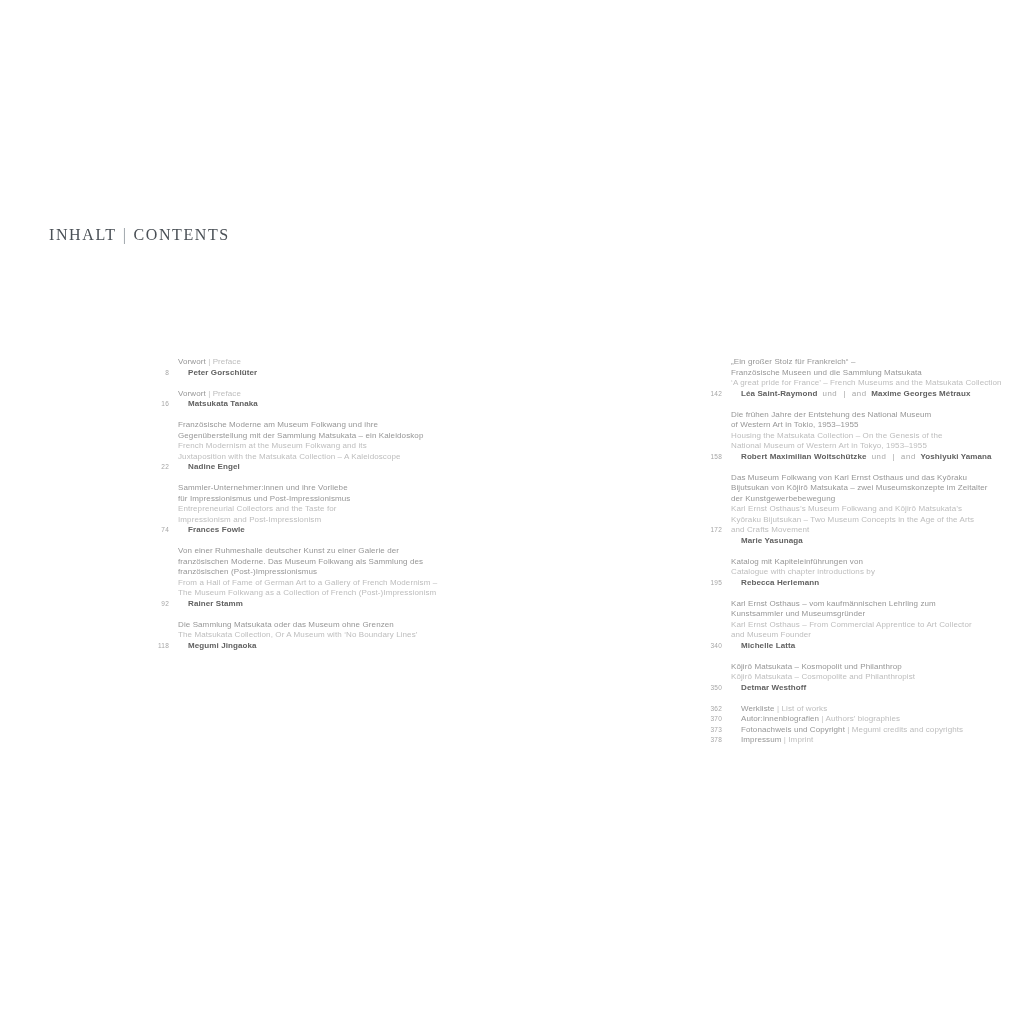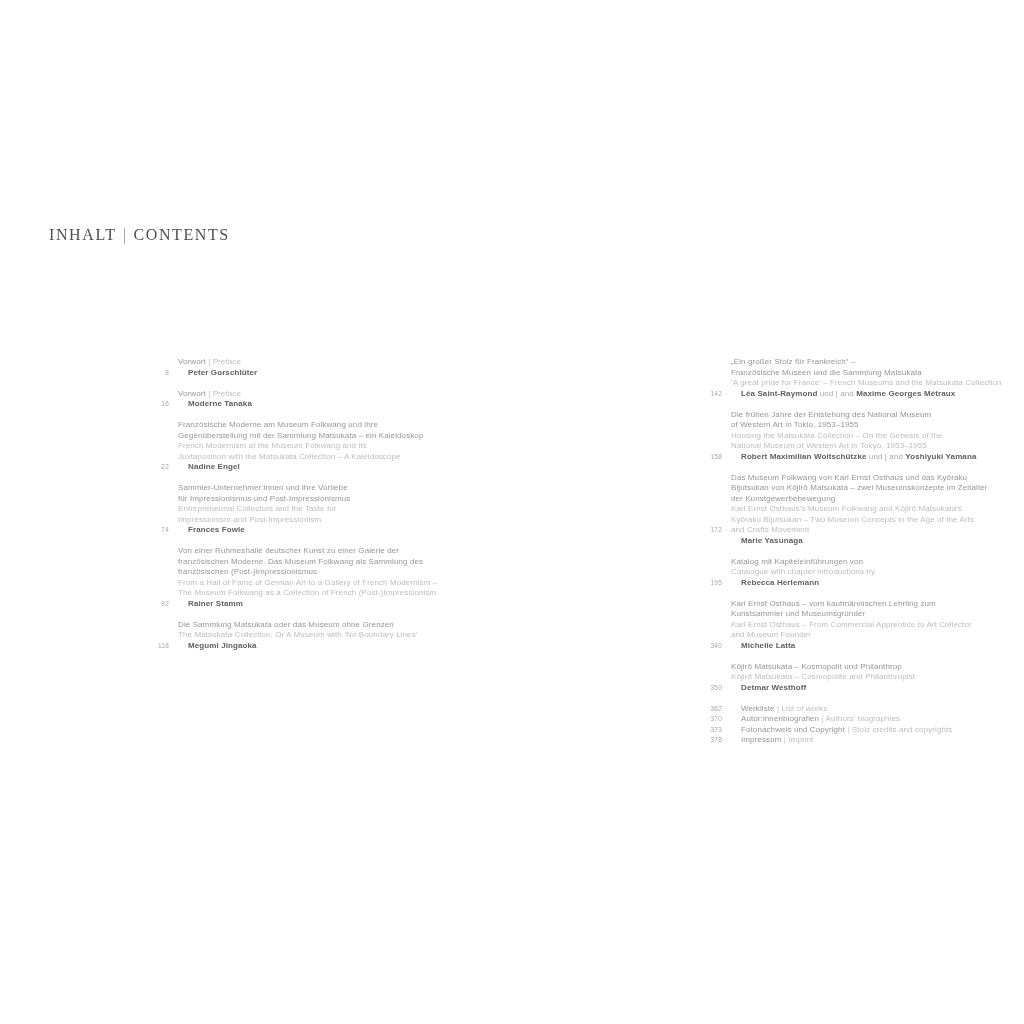--- a/index.html
+++ b/index.html
@@ -69,20 +69,21 @@
     white-space: nowrap;
   }
   .author .name {
     color: #616161;
     font-weight: bold;
     margin-top: 48px;
   }
   .author .joiner {
     color: #a9a9a9;
     font-weight: normal;
+    font-family: Liberation Mono, monospace;
   }
   .backmatter { margin-top: 10.5px; }
   .bm-row { margin-bottom: 0; }
   .bm-row .entry-body { margin-left: 32px; }
 </style>
 </head>
 <body>
 
 <div class="page">
 
@@ -95,21 +96,21 @@
         <div class="pagenum">8</div>
         <div class="entry-body">
           <div class="line"><span class="de">Vorwort</span><span class="sep"> | </span><span class="en">Preface</span></div>
           <div class="author"><span class="name">Peter Gorschlüter</span></div>
         </div>
       </div>
       <div class="entry">
         <div class="pagenum">16</div>
         <div class="entry-body">
           <div class="line"><span class="de">Vorwort</span><span class="sep"> | </span><span class="en">Preface</span></div>
-          <div class="author"><span class="name">Moderne Tanaka</span></div>
+          <div class="author"><span class="name">Matsukata Tanaka</span></div>
         </div>
       </div>
       <div class="entry gap">
         <div class="pagenum">22</div>
         <div class="entry-body">
           <div class="line"><span class="de">Französische Moderne am Museum Folkwang und ihre</span></div>
           <div class="line"><span class="de">Gegenüberstellung mit der Sammlung Matsukata – ein Kaleidoskop</span></div>
           <div class="line"><span class="en">French Modernism at the Museum Folkwang and its</span></div>
           <div class="line"><span class="en">Juxtaposition with the Matsukata Collection – A Kaleidoscope</span></div>
           <div class="author"><span class="name">Nadine Engel</span></div>
@@ -212,21 +213,21 @@
         </div>
         <div class="entry bm-row">
           <div class="pagenum">370</div>
           <div class="entry-body">
             <div class="line"><span class="de">Autor:innenbiografien</span><span class="sep"> | </span><span class="en">Authors’ biographies</span></div>
           </div>
         </div>
         <div class="entry bm-row">
           <div class="pagenum">373</div>
           <div class="entry-body">
-            <div class="line"><span class="de">Fotonachweis und Copyright</span><span class="sep"> | </span><span class="en">Stolz credits and copyrights</span></div>
+            <div class="line"><span class="de">Fotonachweis und Copyright</span><span class="sep"> | </span><span class="en">Megumi credits and copyrights</span></div>
           </div>
         </div>
         <div class="entry bm-row">
           <div class="pagenum">378</div>
           <div class="entry-body">
             <div class="line"><span class="de">Impressum</span><span class="sep"> | </span><span class="en">Imprint</span></div>
           </div>
         </div>
       </div>
     </div>

